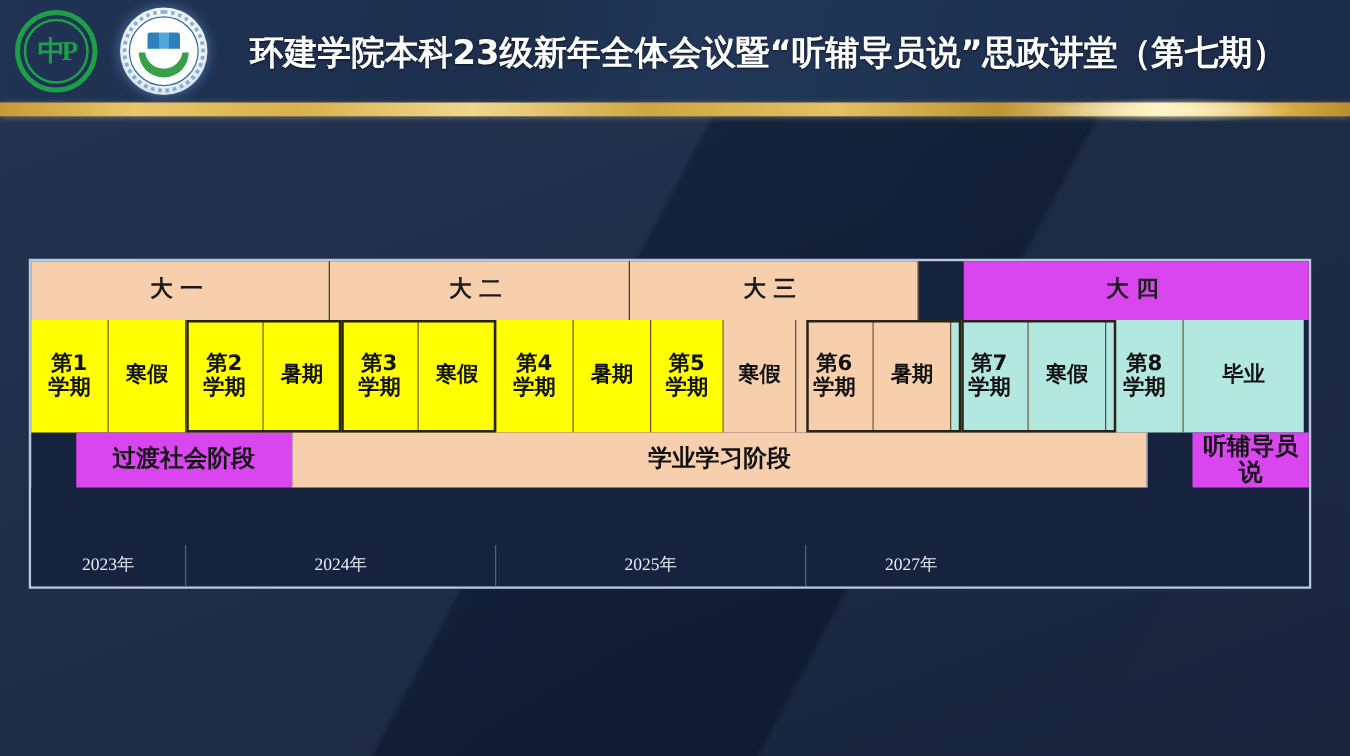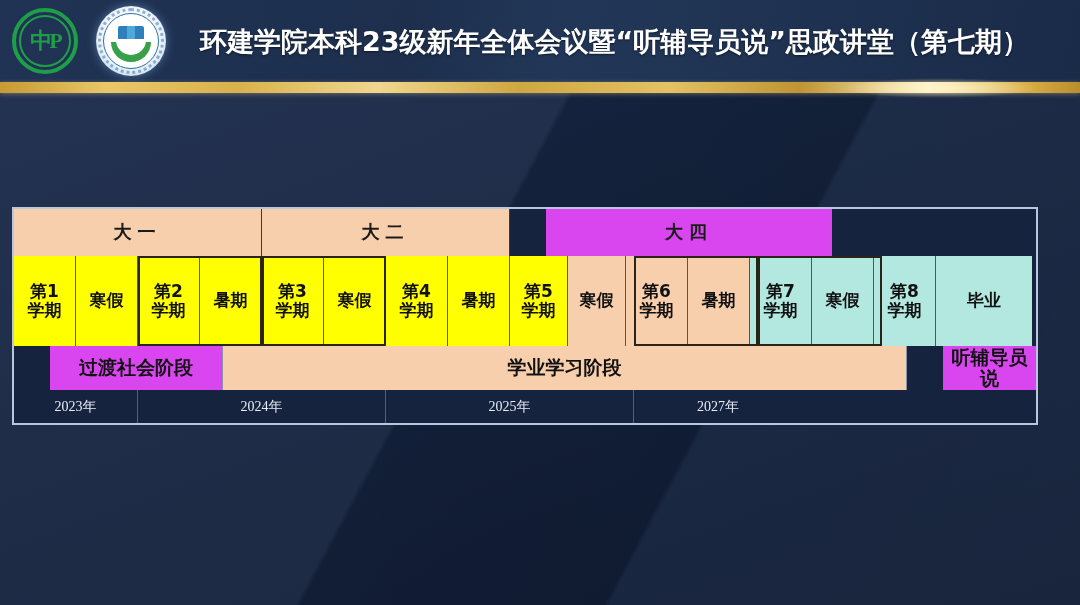--- a/index.html
+++ b/index.html
@@ -95,21 +95,21 @@
   
   .subtitle{
     position:absolute;left:88px;top:128px;
     font-size:30px;font-weight:700;color:#ffffff;white-space:nowrap;
     font-family:"DejaVu Sans","Liberation Sans",sans-serif;
     text-shadow:0 2px 3px rgba(0,0,0,0.6);
   }
   .subtitle .hl{color:#ffe81c;}
   
   .table{
-    position:absolute;left:12px;top:207px;width:1026px;
+    position:absolute;left:23px;top:207px;width:1026px;
     border:2px solid #b9c7de;
     box-sizing:border-box;
     background:#16233f;
   }
   .row{display:flex;}
   .cell{
     box-sizing:border-box;
     display:flex;align-items:center;justify-content:center;
     text-align:center;line-height:1.12;
     font-family:"DejaVu Sans","Liberation Sans",sans-serif;
@@ -135,20 +135,21 @@
     height:44px;font-size:19px;font-weight:700;color:#111111;
     border-right:1.2px solid #8a93a8;
   }
   .r-stage .cell:last-child{border-right:none;}
   
   .r-year{background:#16233f;}
   .r-year .cell{
     height:33px;font-size:14px;font-weight:400;color:#e8ecf5;
     border-right:1.4px solid #55617c;
     font-family:"Liberation Serif","DejaVu Serif",serif;
+    margin-top:46px;
   }
   .r-year .cell:last-child{border-right:none;}
   .r-year .cell.hl{
     background:#ffff00;color:#111111;
     border:2px solid #9a9a1e;
   }
   
   .bg-peach{background:#f7cfac;}
   .bg-lav{background:#d946ef;margin-left:36px;}
   .bg-yellow{background:#ffff00;}
@@ -187,20 +188,21 @@
   </div>
   <div class="goldbar"></div>
   <div class="goldglow"></div>
 
 
   <div class="table">
 
     <div class="row r-grade">
       <div class="cell bg-peach" style="width:248px">大一</div>
       <div class="cell bg-peach" style="width:248px">大二</div>
+      <div class="cell bg-peach" style="width:240px">大三</div>
       <div class="cell bg-lav" style="width:286px">大四</div>
     </div>
 
     <div class="row r-sem">
       <div class="cell bg-yellow" style="width:62px">
         <div>
             <span>第1</span>
             <span>学期</span>
           </div>
       </div>

